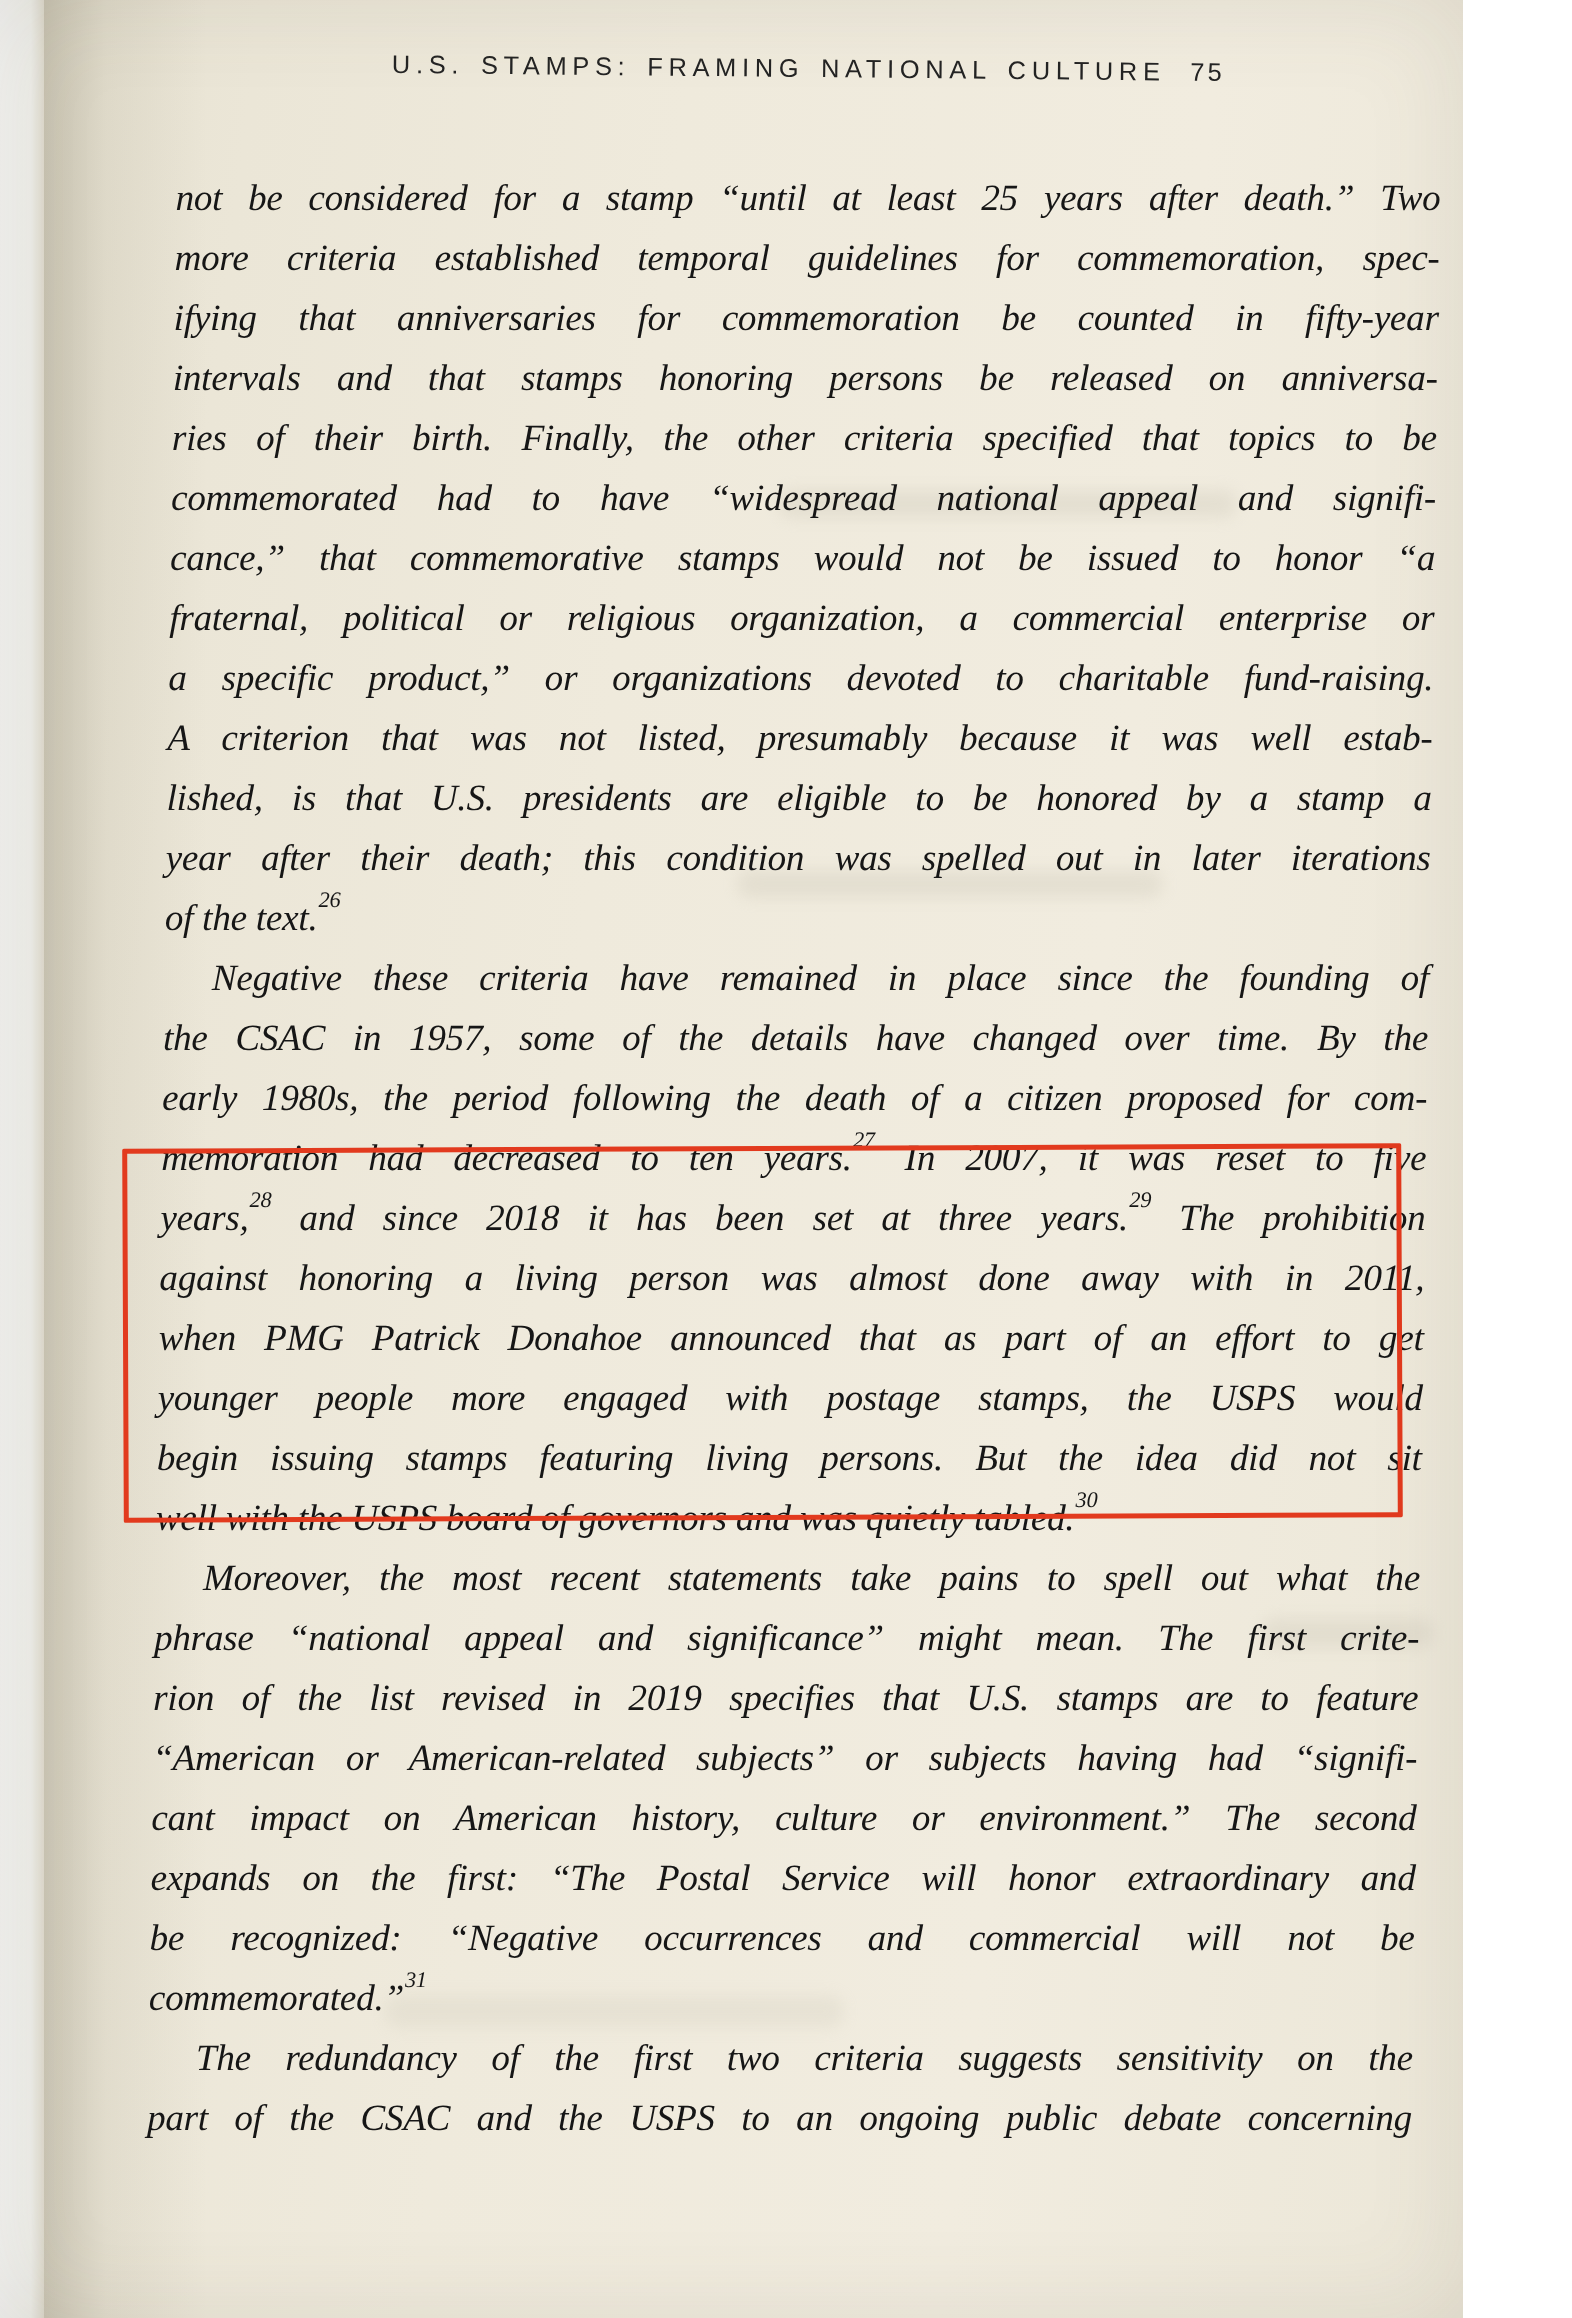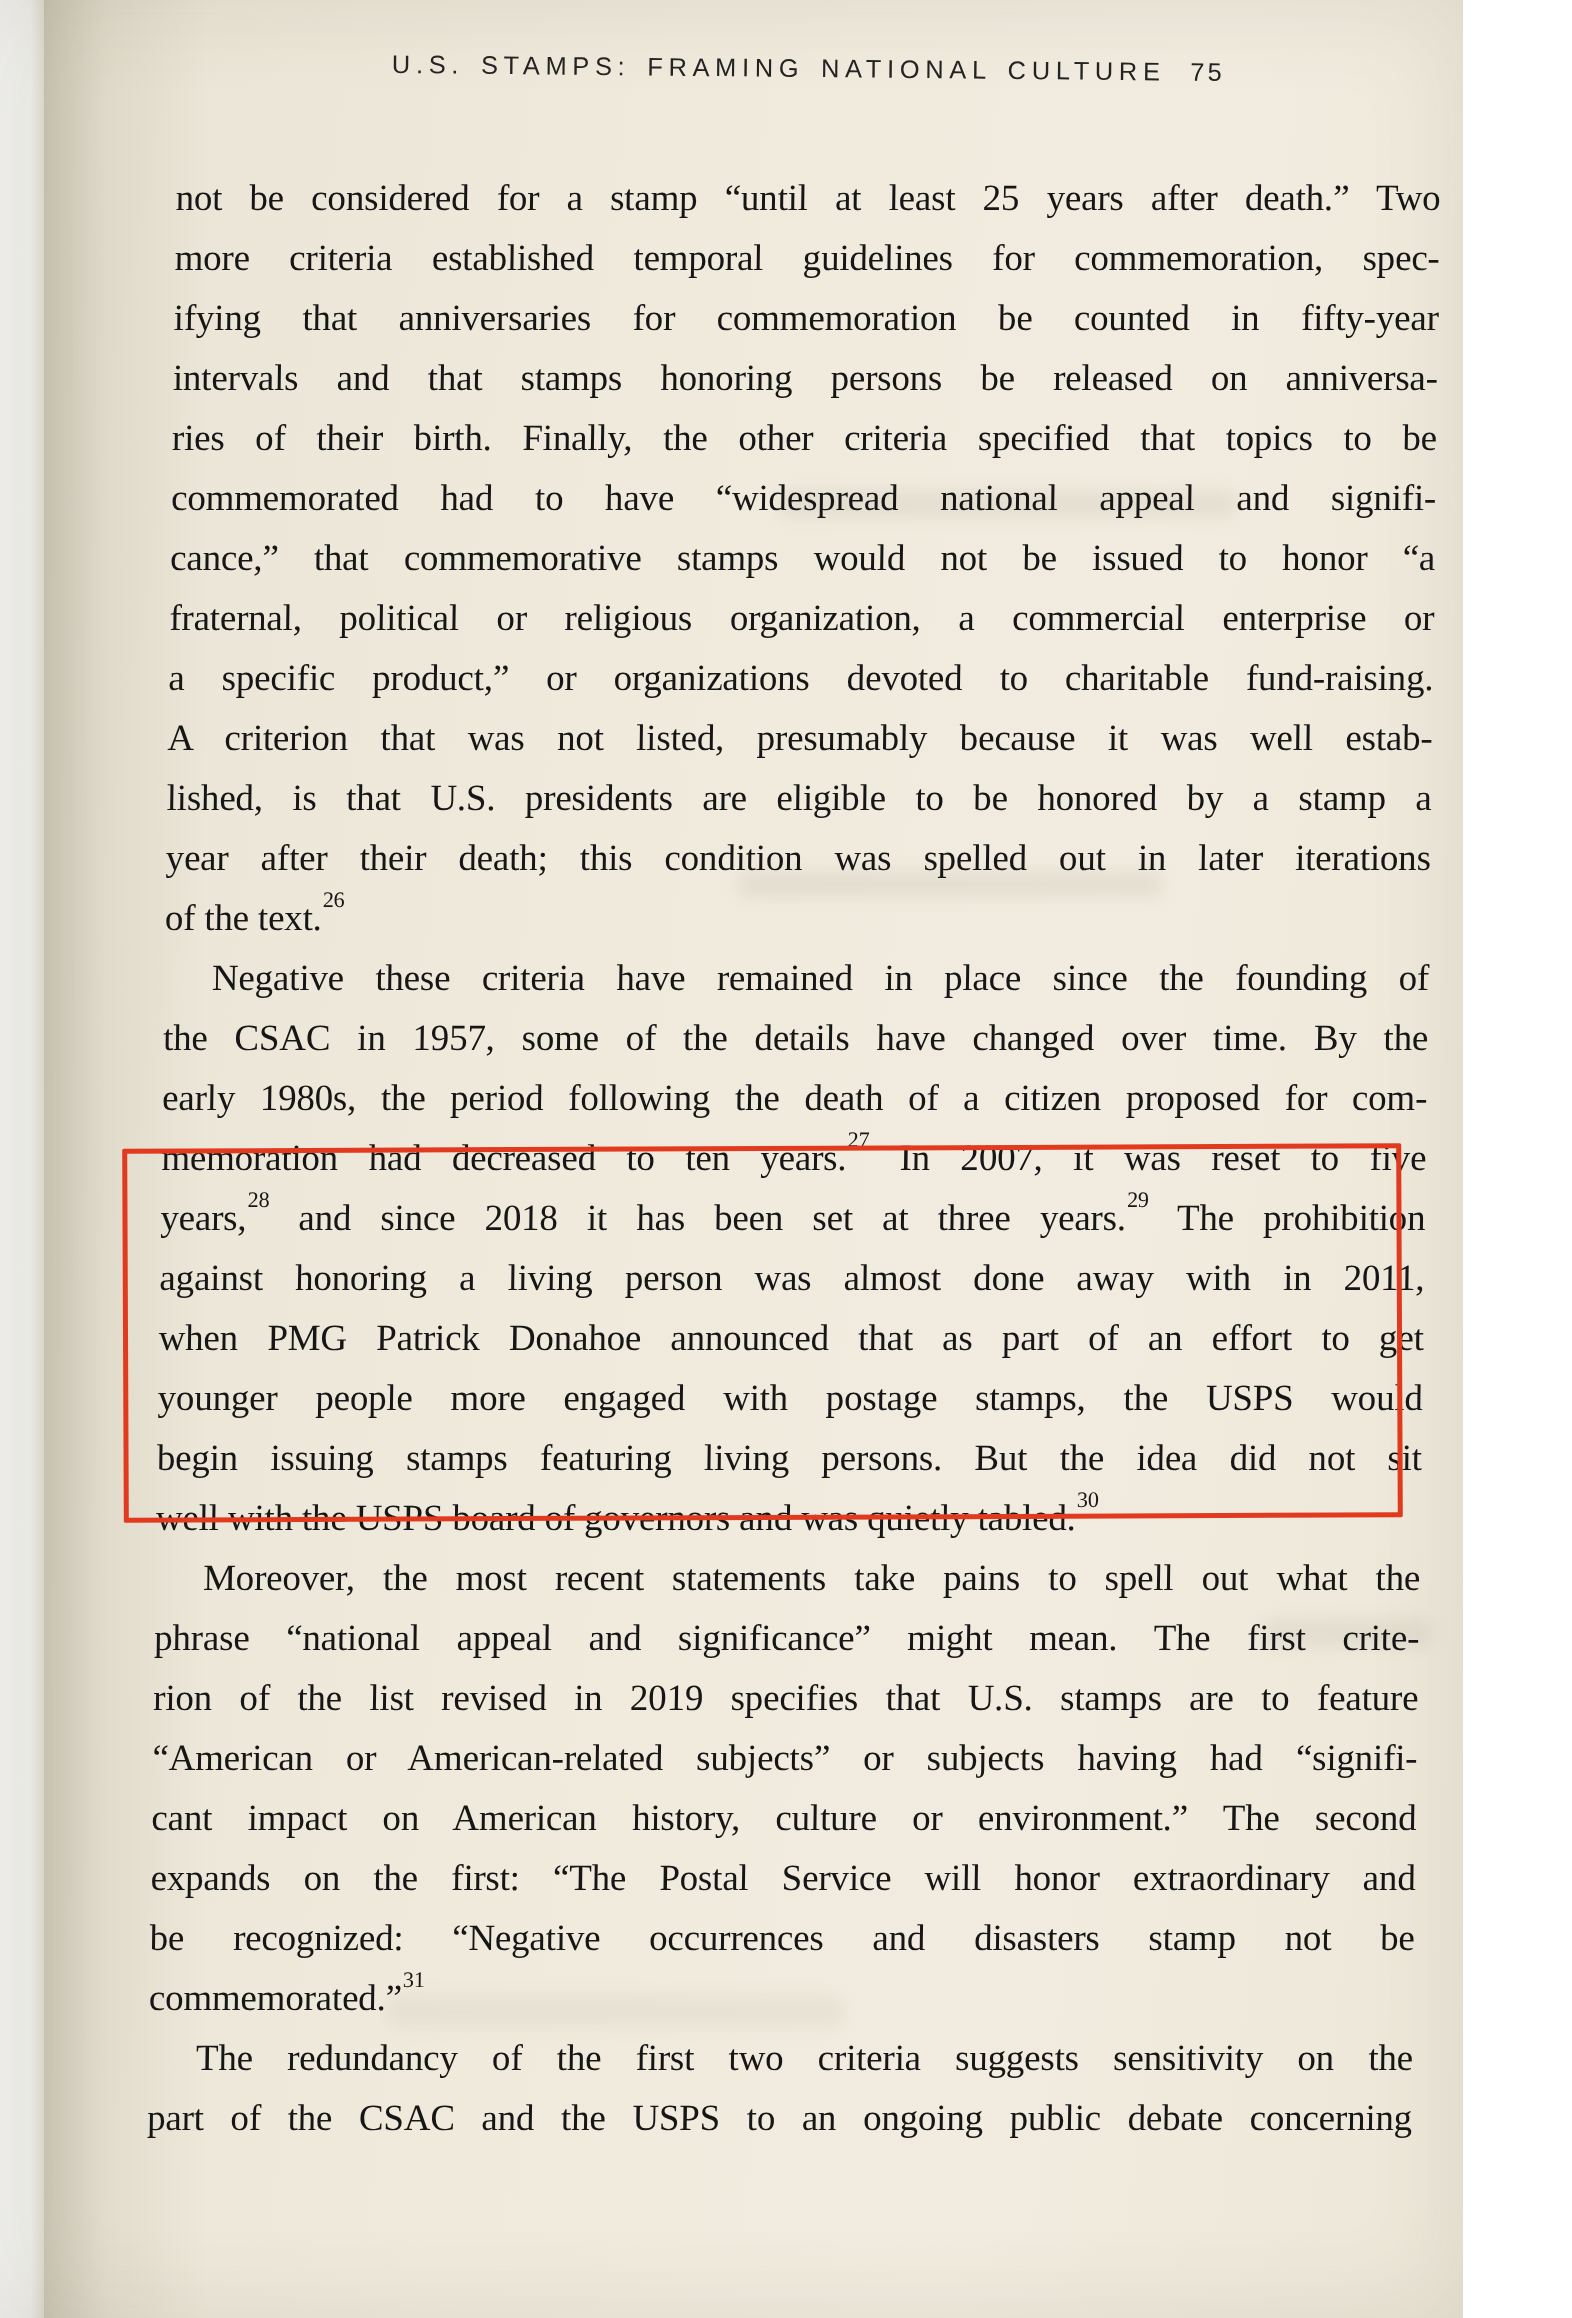--- a/index.html
+++ b/index.html
@@ -35,21 +35,21 @@
   }
   .running-header .page-number{margin-left:24.6px;letter-spacing:3.3px;}
   .text-col{
     position:absolute;left:176px;top:168px;width:1265px;
     transform:skewX(-0.85deg);transform-origin:0 0;
     font-size:37px;letter-spacing:-0.2px;
   }
   .line{
     height:60px;line-height:60px;
     text-align:justify;text-align-last:justify;
-    white-space:normal;overflow:visible;
+    white-space:normal;overflow:visible;font-style:italic;
   }
   .line.no-justify{text-align:left;text-align-last:left;}
   .line.indented{text-indent:48px;}
   .line sup{
     font-size:60%;position:relative;top:-0.45em;line-height:0;margin-left:0.8px;
   }
   .highlight-box{
     position:absolute;left:123px;top:1146px;width:1269px;height:364px;
     border:5.7px solid #e23a1e;border-radius:1.6px;
     transform:rotate(-0.25deg);
@@ -104,21 +104,21 @@
       <div class="line">when PMG Patrick Donahoe announced that as part of an effort to get</div>
       <div class="line">younger people more engaged with postage stamps, the USPS would</div>
       <div class="line">begin issuing stamps featuring living persons. But the idea did not sit</div>
       <div class="line no-justify">well with the USPS board of governors and was quietly tabled.<sup>30</sup></div>
       <div class="line indented">Moreover, the most recent statements take pains to spell out what the</div>
       <div class="line">phrase “national appeal and significance” might mean. The first crite-</div>
       <div class="line">rion of the list revised in 2019 specifies that U.S. stamps are to feature</div>
       <div class="line">“American or American-related subjects” or subjects having had “signifi-</div>
       <div class="line">cant impact on American history, culture or environment.” The second</div>
       <div class="line">expands on the first: “The Postal Service will honor extraordinary and</div>
-      <div class="line">be recognized: “Negative occurrences and disasters stamp not be</div>
+      <div class="line">be recognized: “Negative occurrences and commercial will not be</div>
       <div class="line no-justify">commemorated.”<sup>31</sup></div>
       <div class="line indented">The redundancy of the first two criteria suggests sensitivity on the</div>
       <div class="line">part of the CSAC and the USPS to an ongoing public debate concerning</div>
     </div>
 
   <div class="highlight-box" style="border-color: rgb(226, 58, 30);"></div>
 
   <div class="vignette"></div>
 </div>
 

